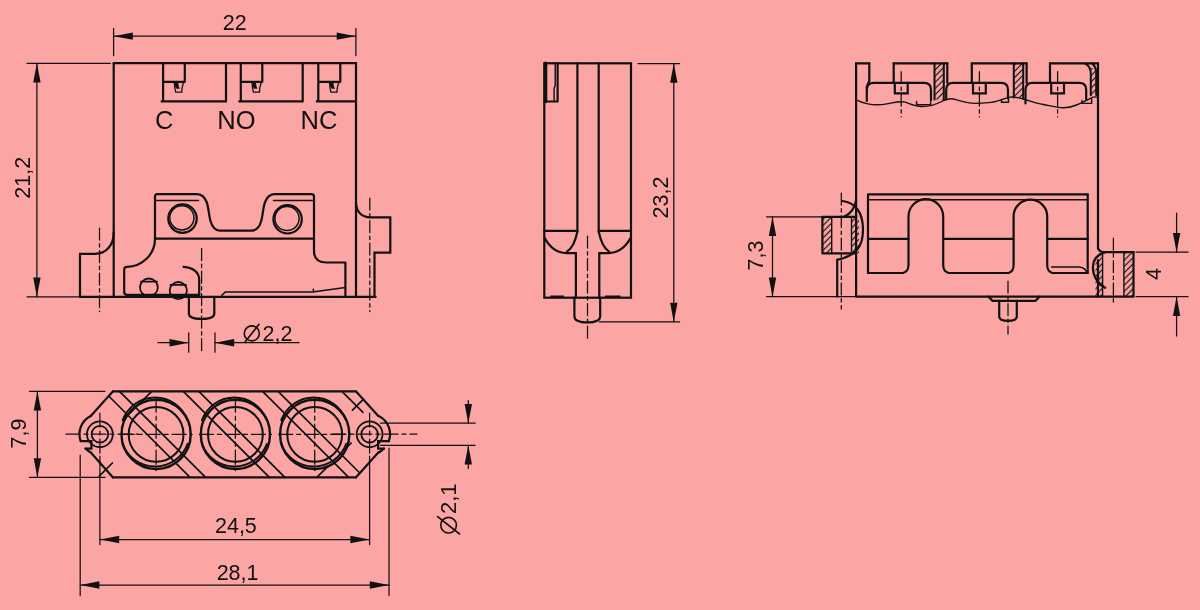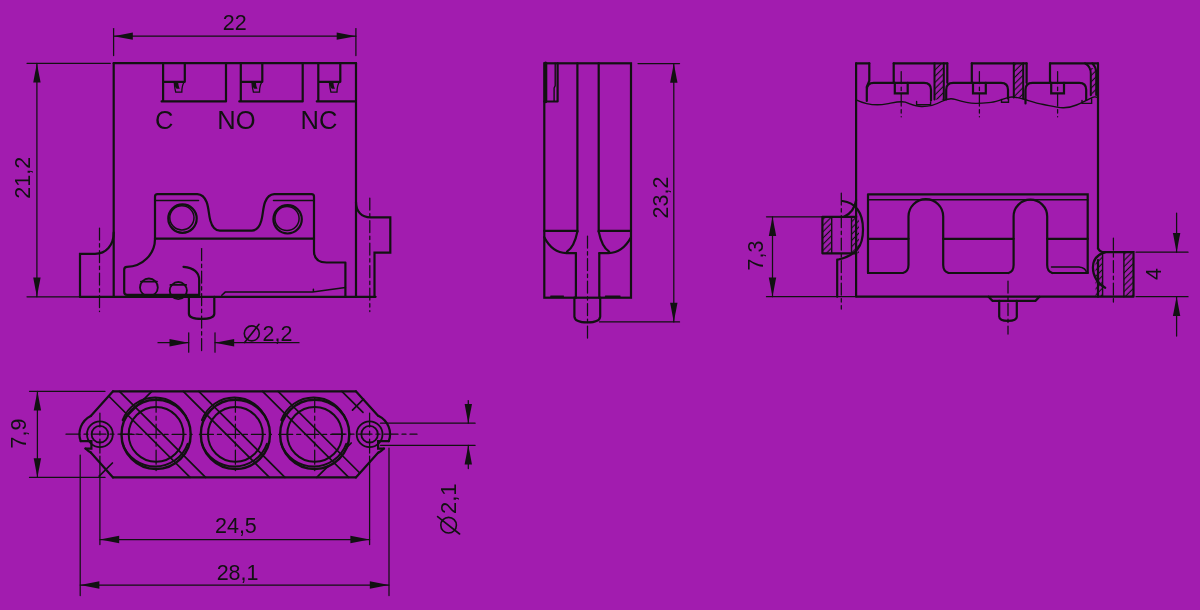--- a/index.html
+++ b/index.html
@@ -1,16 +1,16 @@
 <!DOCTYPE html>
 <html><head>
 <meta charset="utf-8">
 <style>
   html,body{margin:0;padding:0;background:#fff;}
-  .wrap{width:1200px;height:610px;position:relative;overflow:hidden;background:#a21caf;}
+  .wrap{width:1200px;height:610px;position:relative;overflow:hidden;background:#fca5a5;}
   svg{display:block;}
   text{font-family:"Liberation Sans", sans-serif; fill:#111111;}
 </style>
 </head>
 <body>
 <div class="wrap">
 <svg width="1200" height="610" viewBox="0 0 1200 610" fill="none" stroke-linecap="round">
 <defs>
   <pattern id="hp" width="4.4" height="4.4" patternUnits="userSpaceOnUse" patternTransform="rotate(45)">
     <line x1="2.2" y1="-1" x2="2.2" y2="5.4" stroke="#111111" stroke-width="1.15"></line>

